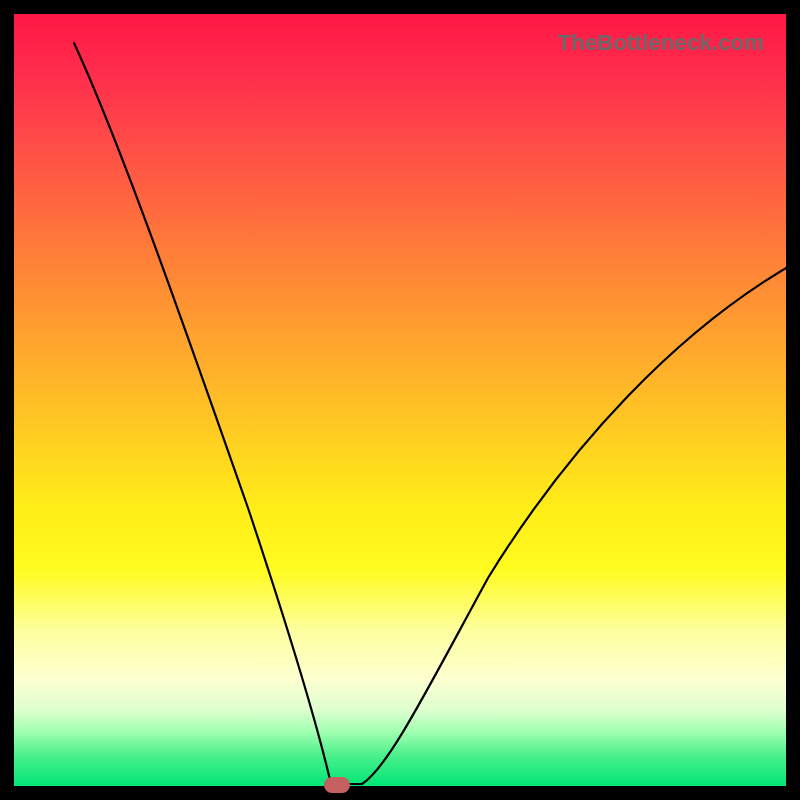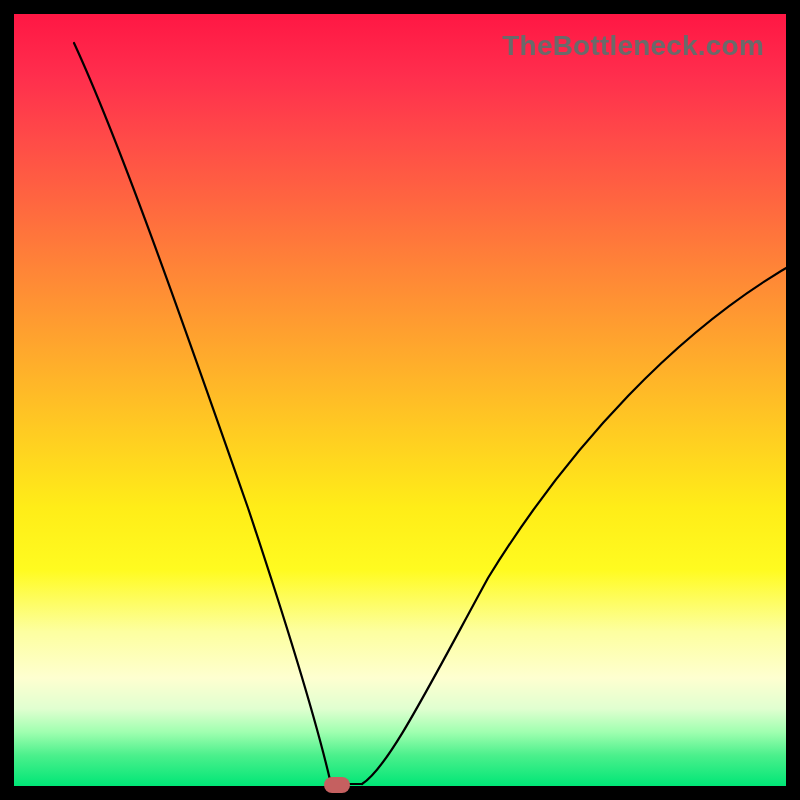--- a/index.html
+++ b/index.html
@@ -27,21 +27,21 @@
       #a0ffb0 93%,
       #4cf08c 96%,
       #00e676 100%
     );
   }
   .watermark {
     position: absolute;
     top: 16px;
     right: 22px;
     font-family: Arial, Helvetica, sans-serif;
-    font-size: 28px;
+    font-size: 22px;
     font-weight: 600;
     color: #6a6a6a;
     letter-spacing: 0.2px;
   }
   .marker {
     position: absolute;
     width: 26px;
     height: 16px;
     border-radius: 8px;
     background: #c56060;

